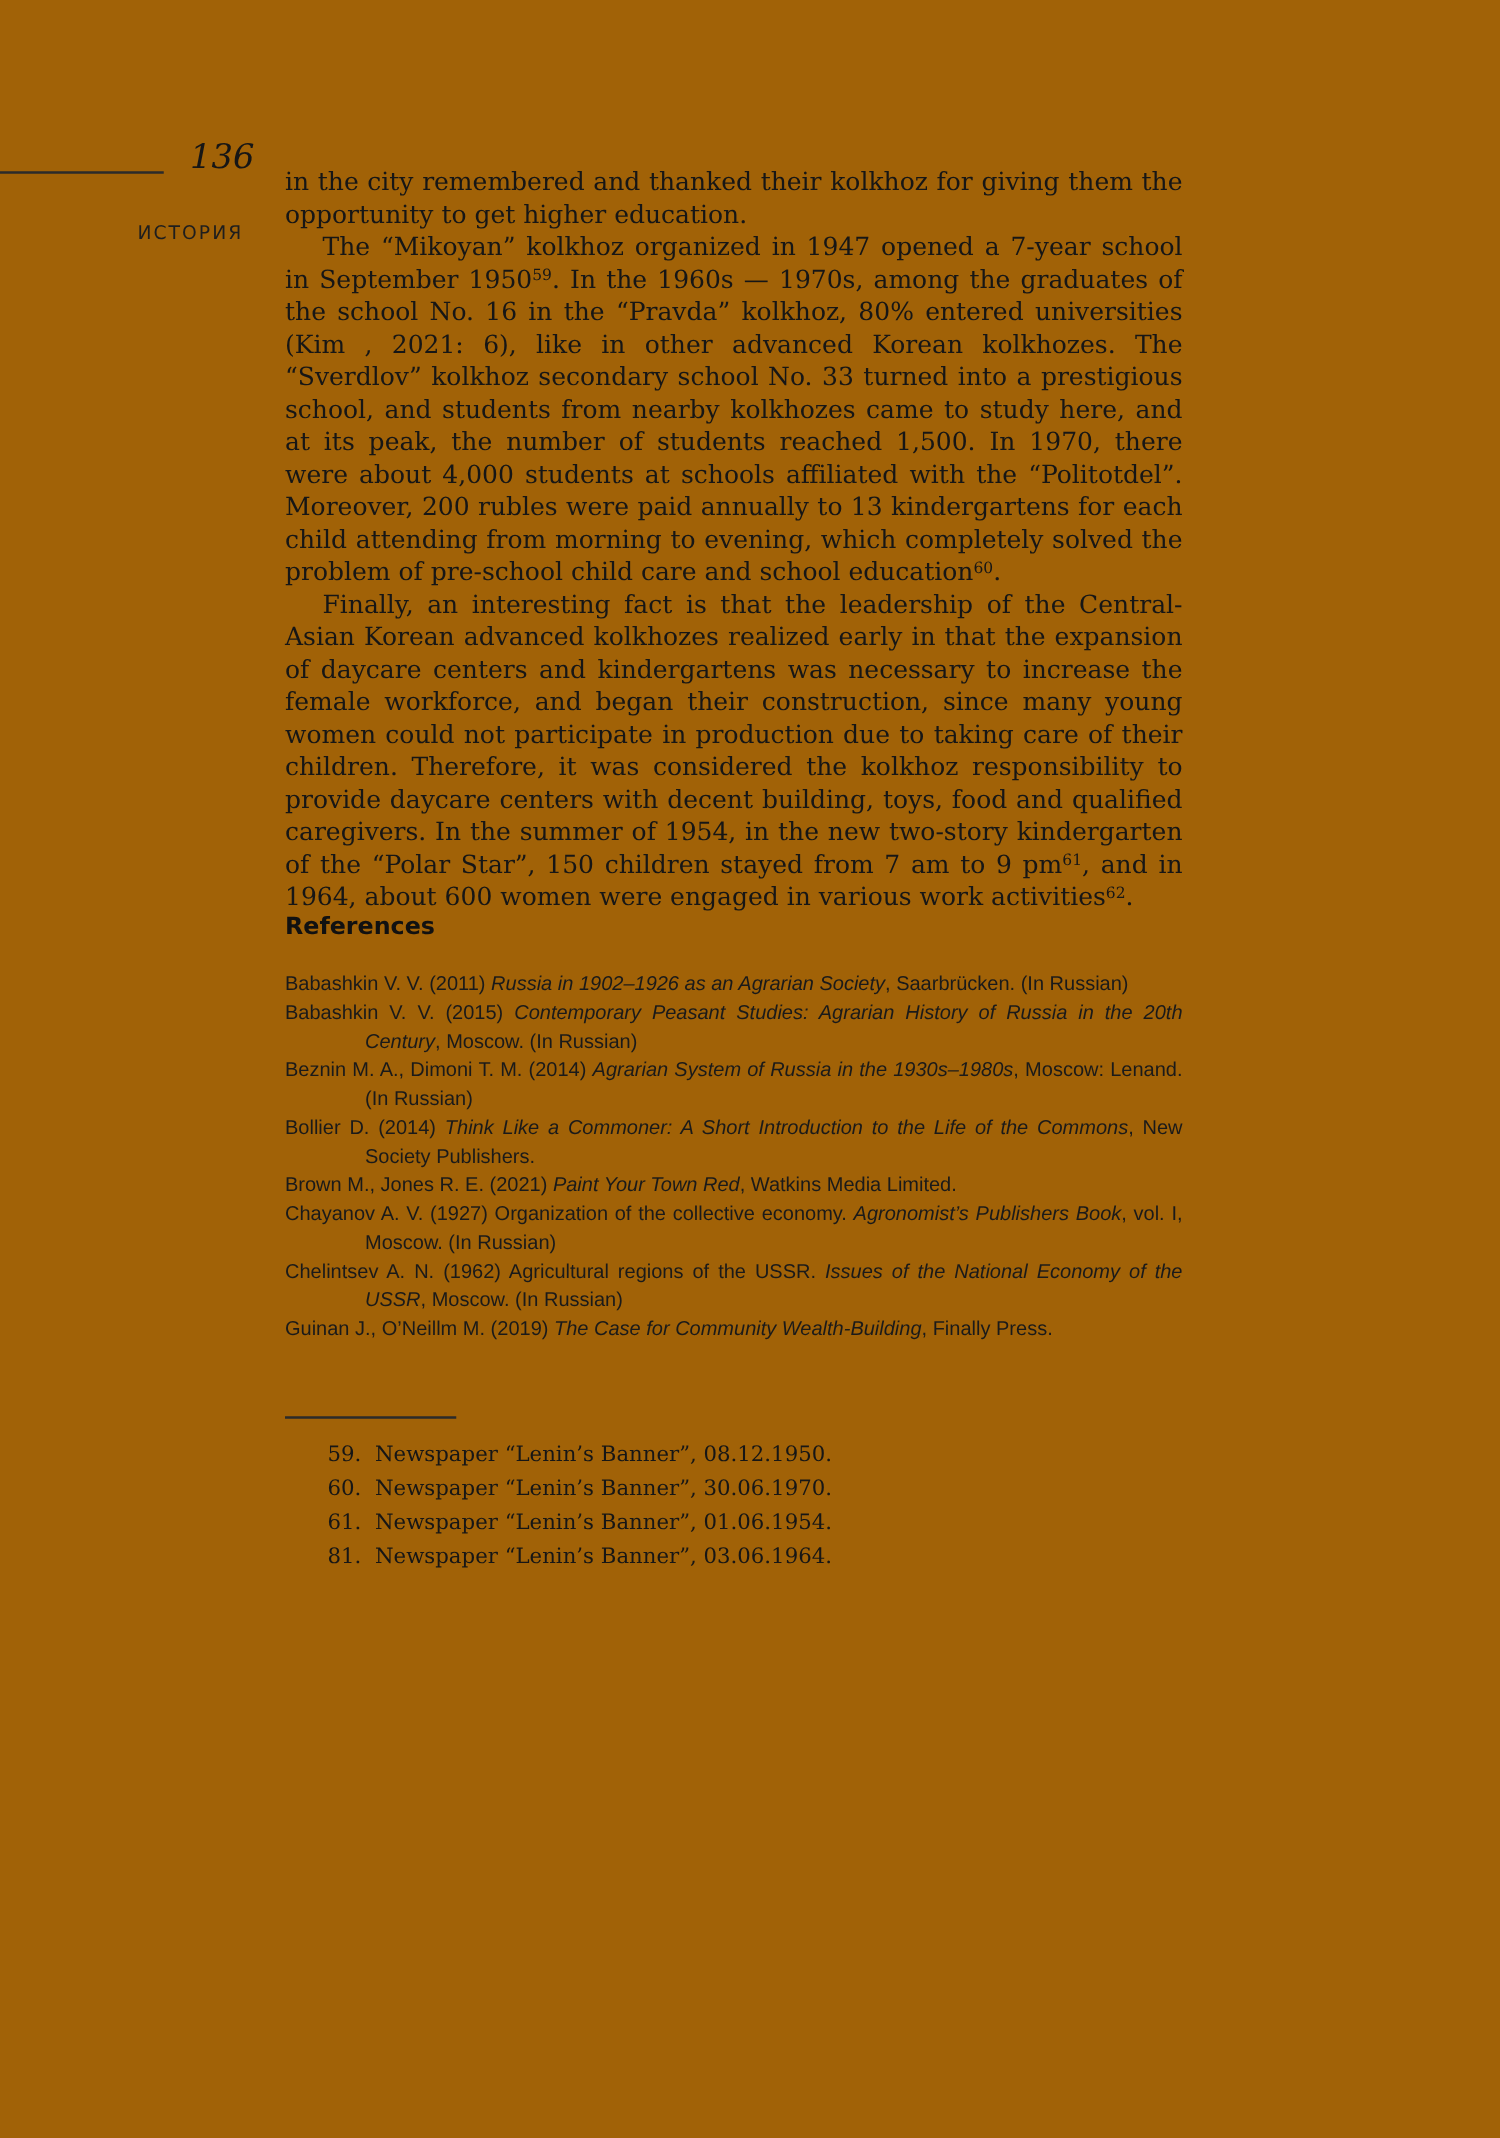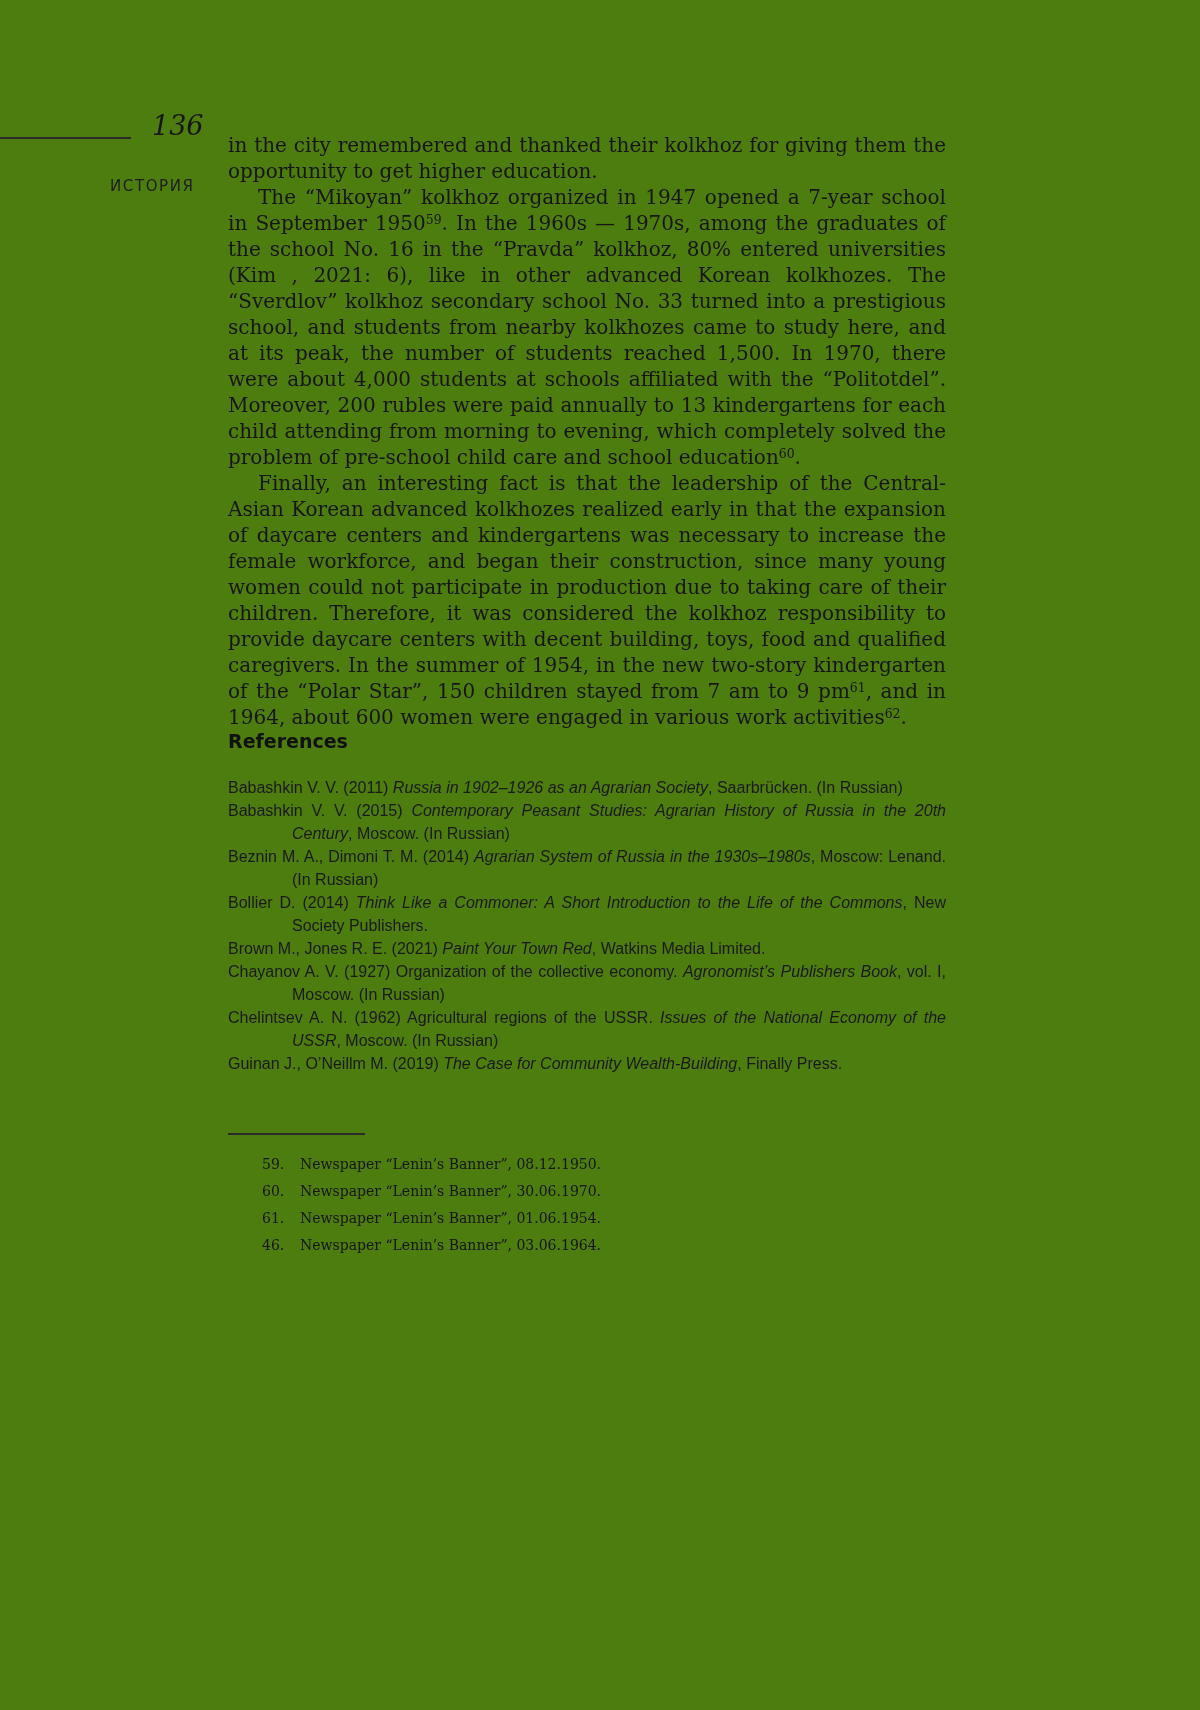--- a/index.html
+++ b/index.html
@@ -1,21 +1,21 @@
 <!DOCTYPE html>
 <html lang="en"><head>
 <meta charset="utf-8">
 <style>
   * { margin:0; padding:0; box-sizing:border-box; }
   html, body { background:#ffffff; }
   .page {
     position:relative;
     width:1200px;
     height:1710px;
-    background:#4d7c0f;
+    background:#a16207;
     color:#161616;
     overflow:hidden;
   }
   
   .margin-rule {
     position:absolute;
     left:0; top:137px;
     width:131px; height:2px;
     background:#2b2b2b;
   }
@@ -77,21 +77,21 @@
     margin-top:58px;
     width:137px; height:2px;
     background:#2b2b2b;
   }
   .footnotes {
     margin-top:16px;
     padding-left:34px;
   }
   .fn {
     font-family:"DejaVu Serif", serif;
-    font-size:14px;
+    font-size:17px;
     line-height:27px;
     color:#161616;
   }
   .fn-num { display:inline-block; min-width:38px; }
   .journal-footer {
     margin-top:24px;
     text-align:right;
     font-family:"DejaVu Serif", serif;
     font-size:13px;
     letter-spacing:2.6px;
@@ -127,19 +127,19 @@
         <div class="ref"><span>Chelintsev A. N. (1962) Agricultural regions of the USSR. </span><span class="it">Issues of the National Economy of the USSR</span><span>, Moscow. (In Russian)</span></div>
         <div class="ref"><span>Guinan J., O’Neillm M. (2019) </span><span class="it">The Case for Community Wealth-Building</span><span>, Finally Press.</span></div>
       </div>
 
     <div class="footnote-rule"></div>
 
     <div class="footnotes">
         <div class="fn"><span class="fn-num">59.</span><span>Newspaper “Lenin’s Banner”, 08.12.1950.</span></div>
         <div class="fn"><span class="fn-num">60.</span><span>Newspaper “Lenin’s Banner”, 30.06.1970.</span></div>
         <div class="fn"><span class="fn-num">61.</span><span>Newspaper “Lenin’s Banner”, 01.06.1954.</span></div>
-        <div class="fn"><span class="fn-num">46.</span><span>Newspaper “Lenin’s Banner”, 03.06.1964.</span></div>
+        <div class="fn"><span class="fn-num">81.</span><span>Newspaper “Lenin’s Banner”, 03.06.1964.</span></div>
       </div>
 
 
   </div>
 
 </div>
 
 </body></html>

